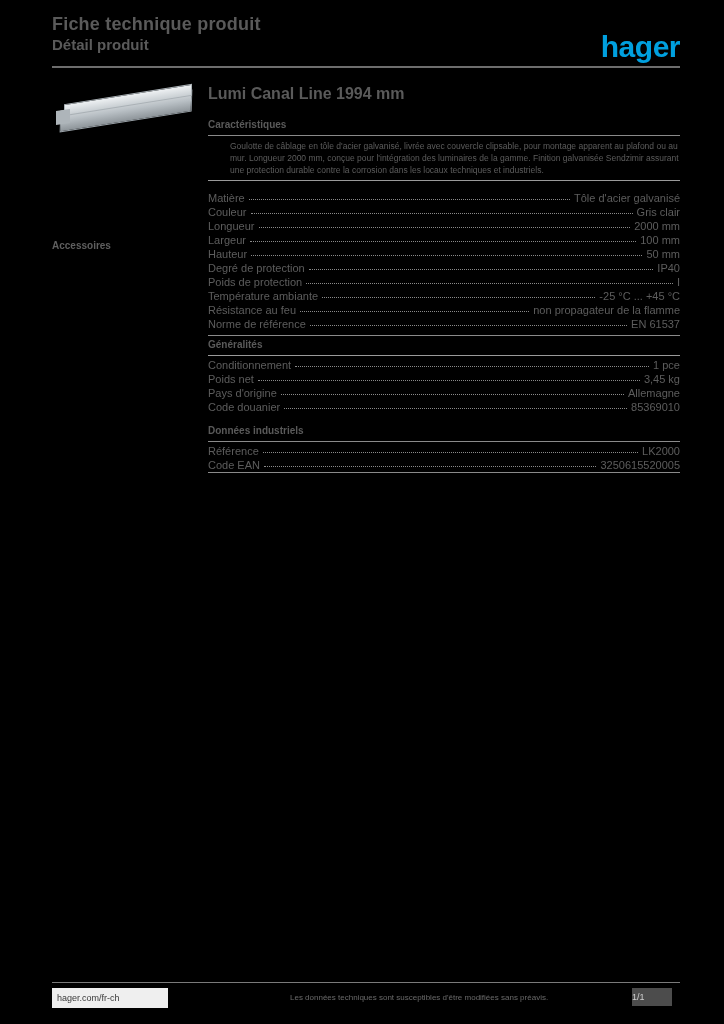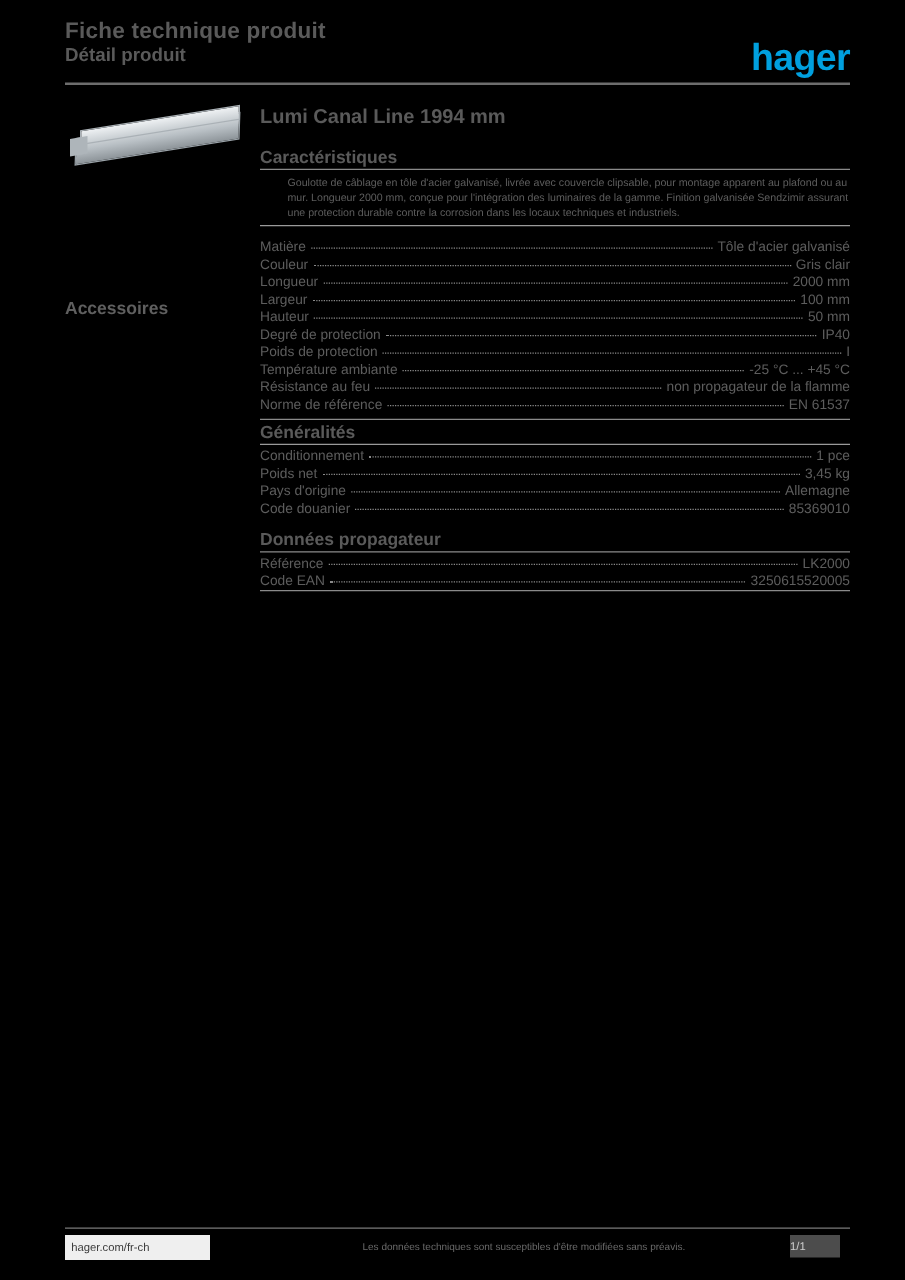--- a/index.html
+++ b/index.html
@@ -109,21 +109,21 @@
     height: 14px;
     background: #aeb5ba;
     transform: skewY(-9deg);
   }
 
   .left-label {
     position: absolute;
     left: 52px;
     top: 240px;
     width: 148px;
-    font-size: 14px;
+    font-size: 10px;
     font-weight: bold;
     color: #5f5f5f;
     line-height: 12px;
   }
 
   
   .content {
     position: absolute;
     left: 208px;
     top: 84px;
@@ -131,21 +131,21 @@
   }
   .product-title {
     font-size: 16px;
     font-weight: bold;
     color: #5a5a5a;
     line-height: 20px;
     margin: 0 0 12px 0;
     white-space: nowrap;
   }
   .section-head {
-    font-size: 14px;
+    font-size: 10px;
     font-weight: bold;
     color: #5a5a5a;
     line-height: 14px;
     padding: 2px 0 3px 0;
   }
   .rule {
     height: 1px;
     background: #8a8a8a;
     width: 100%;
   }
@@ -337,21 +337,21 @@
       </div>
       <div class="leader">
         <span class="lk">Code douanier</span>
         <span class="dots"></span>
         <span class="lv">85369010</span>
       </div>
     </div>
 
     <div class="spacer-8"></div>
 
-    <div class="section-head">Données propagateur</div>
+    <div class="section-head">Données industriels</div>
     <div class="rule"></div>
 
     <div class="block">
       <div class="leader">
         <span class="lk">Référence</span>
         <span class="dots"></span>
         <span class="lv">LK2000</span>
       </div>
       <div class="leader">
         <span class="lk">Code EAN</span>

